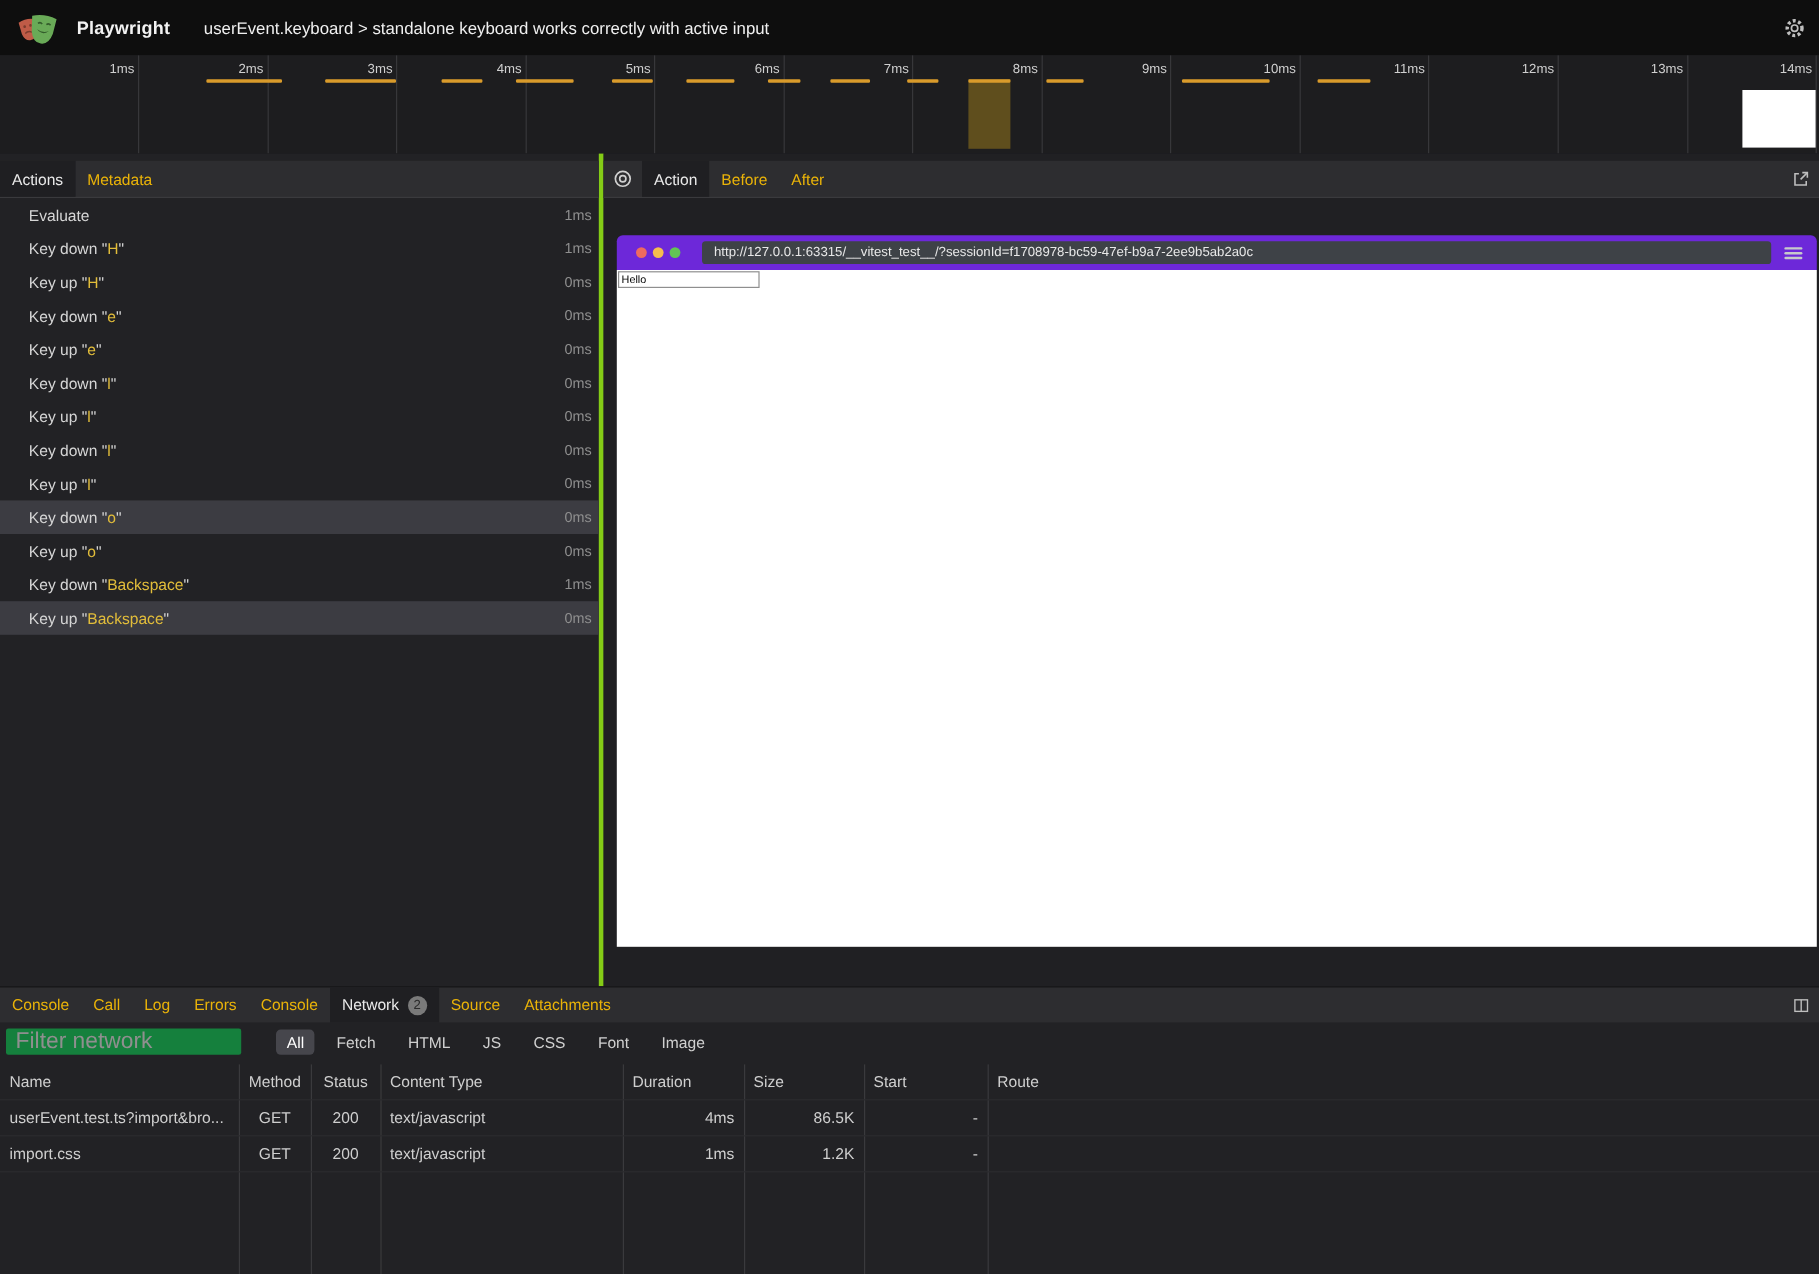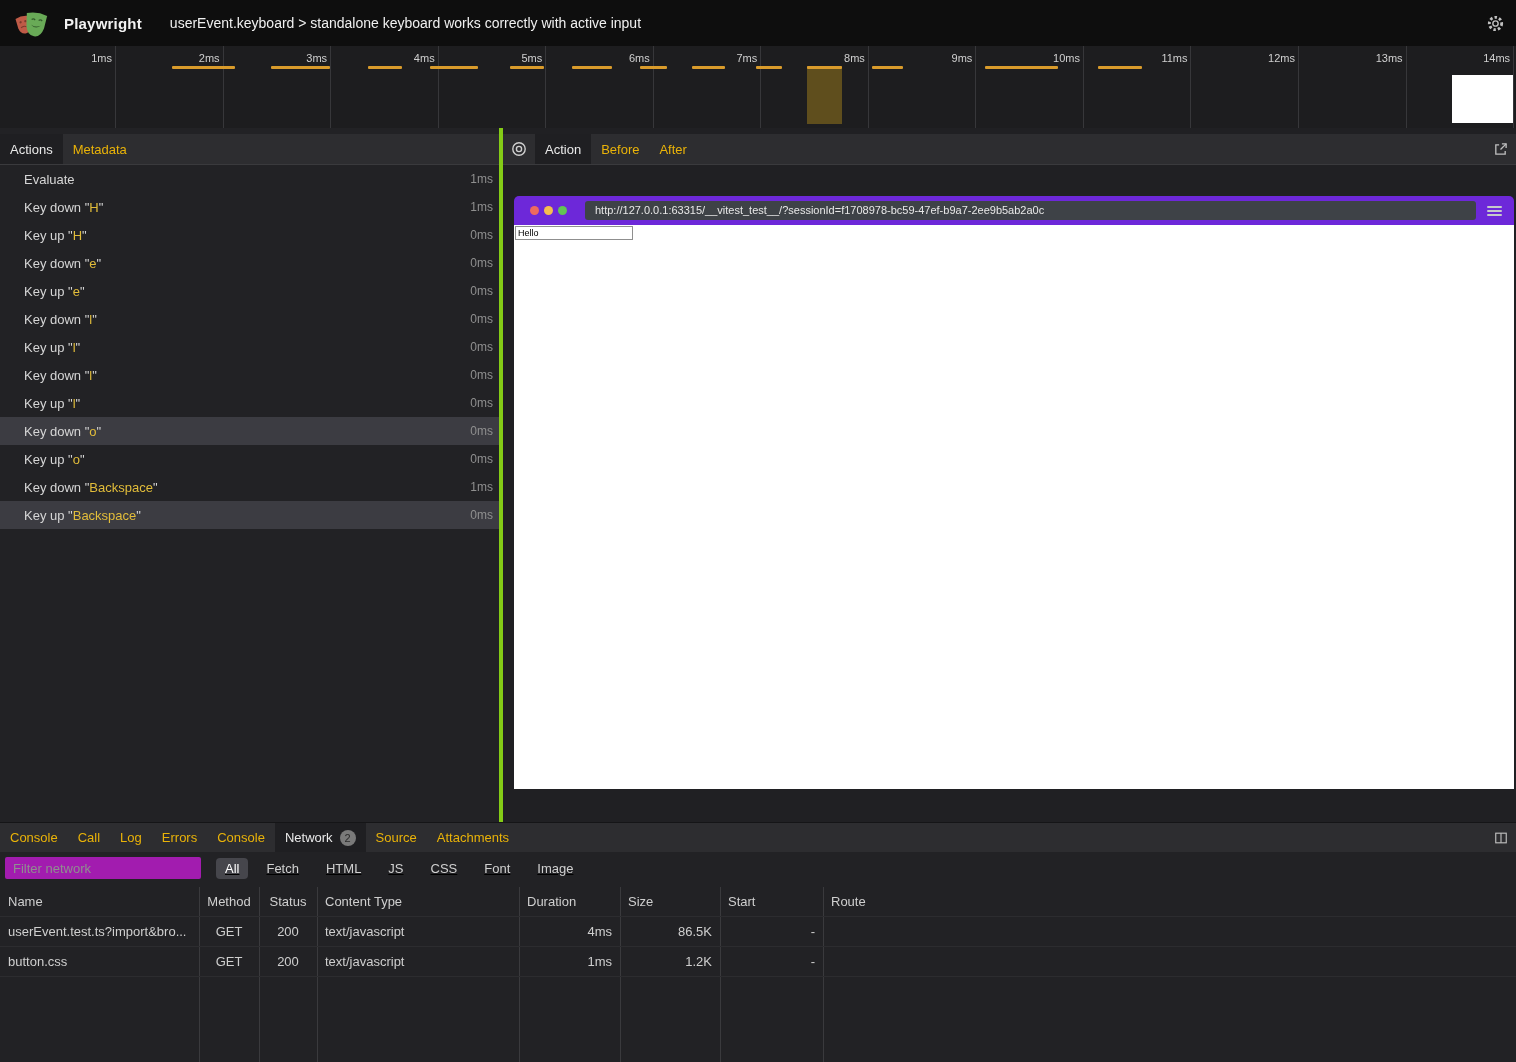--- a/index.html
+++ b/index.html
@@ -54,24 +54,24 @@
   .menu-icon div{height:2px;background:#c7c9cb;margin:2px 0;border-radius:1px;}
   .page{height:564px;background:#ffffff;position:relative;}
   .page-input{position:absolute;top:1px;left:1px;width:112px;height:12px;box-sizing:content-box;
     border:1px solid #8f8f8f;background:#fff;color:#000;font-size:9px;padding:0 2px;font-family:inherit;}
   
   .bottom-panel{position:absolute;top:822px;left:0;right:0;height:240px;background:#222225;border-top:1px solid #151517;}
   .bottom-tabbar{height:29px;background:#2d2d30;display:flex;align-items:stretch;}
   .badge{width:16px;height:16px;border-radius:50%;background:var(--badge_bg);color:#2b2b2b;
     font-size:11px;display:flex;align-items:center;justify-content:center;margin-left:7px;flex:none;}
   .filter-row{height:32px;display:flex;align-items:center;padding:0 5px;}
-  .filter-input{width:180px;height:22px;background:#a21caf;border:none;outline:none;color:#dddddd;
-    font-size:13px;padding:0 8px;border-radius:2px;font-family:inherit;flex:none;}
+  .filter-input{width:180px;height:22px;background:#15803d;border:none;outline:none;color:#dddddd;
+    font-size:19px;padding:0 8px;border-radius:2px;font-family:inherit;flex:none;}
   .filter-input::placeholder{color:#8f8f8f;}
-  .chips{display:flex;margin-left:15px;align-items:center;text-decoration:underline;}
+  .chips{display:flex;margin-left:29px;align-items:center;}
   .chip{padding:3px 9px;font-size:13px;color:#d0d0d0;border-radius:4px;margin-right:9px;cursor:pointer;}
   .chip.selected{background:#46464c;color:#ffffff;}
   
   .net-table{position:absolute;top:64px;left:0;right:0;bottom:0;font-size:13px;color:#cfcfcf;}
   .guides{position:absolute;inset:0;}
   .guides div{position:absolute;top:0;bottom:0;width:1px;background:#3a3a3d;}
   .guides div:nth-of-type(1){left:199px;}
   .guides div:nth-of-type(2){left:259px;}
   .guides div:nth-of-type(3){left:317px;}
   .guides div:nth-of-type(4){left:519px;}
@@ -352,21 +352,21 @@
           <div class="cell">GET</div>
           <div class="cell">200</div>
           <div class="cell">text/javascript</div>
           <div class="cell">4ms</div>
           <div class="cell">86.5K</div>
           <div class="cell">-</div>
           <div class="cell"></div>
         </div>
         <div class="net-row">
 
-        <div class="cell">button.css</div>
+        <div class="cell">import.css</div>
           <div class="cell">GET</div>
           <div class="cell">200</div>
           <div class="cell">text/javascript</div>
           <div class="cell">1ms</div>
           <div class="cell">1.2K</div>
           <div class="cell">-</div>
           <div class="cell"></div>
         </div>
       </div>
   </div>

